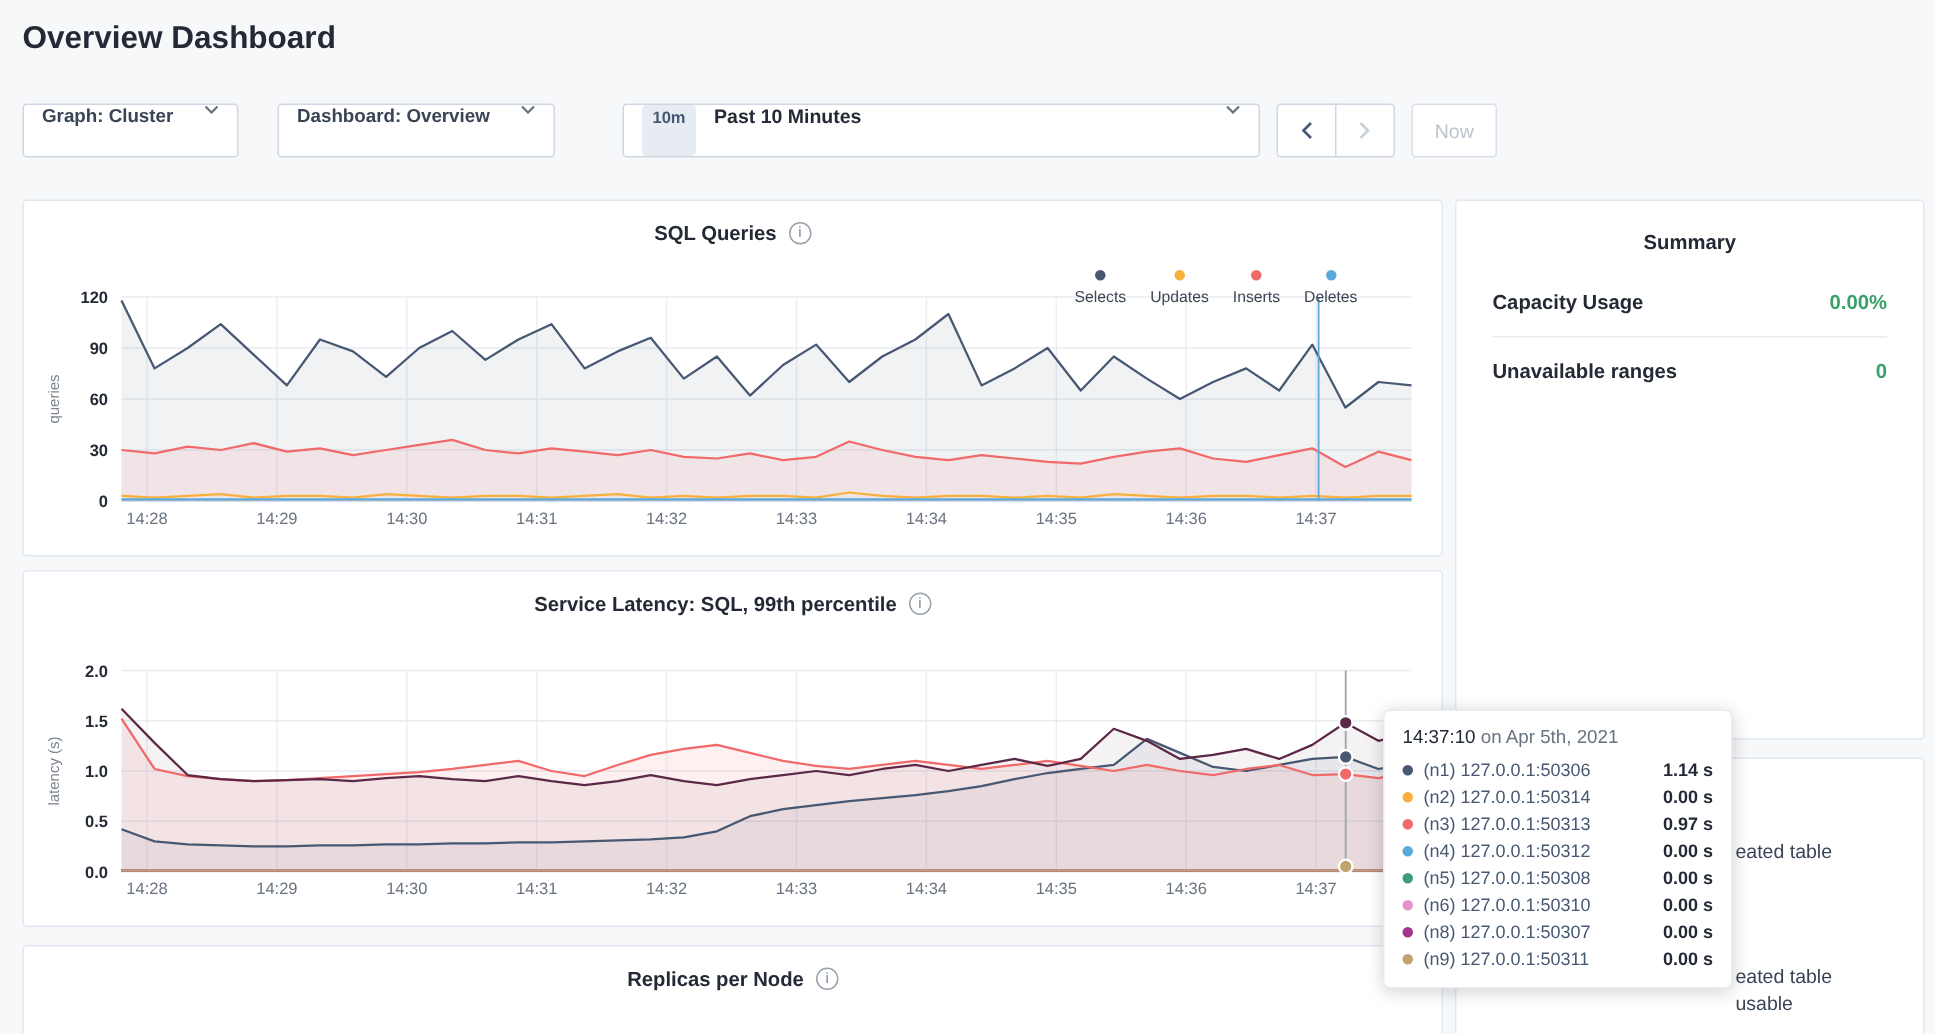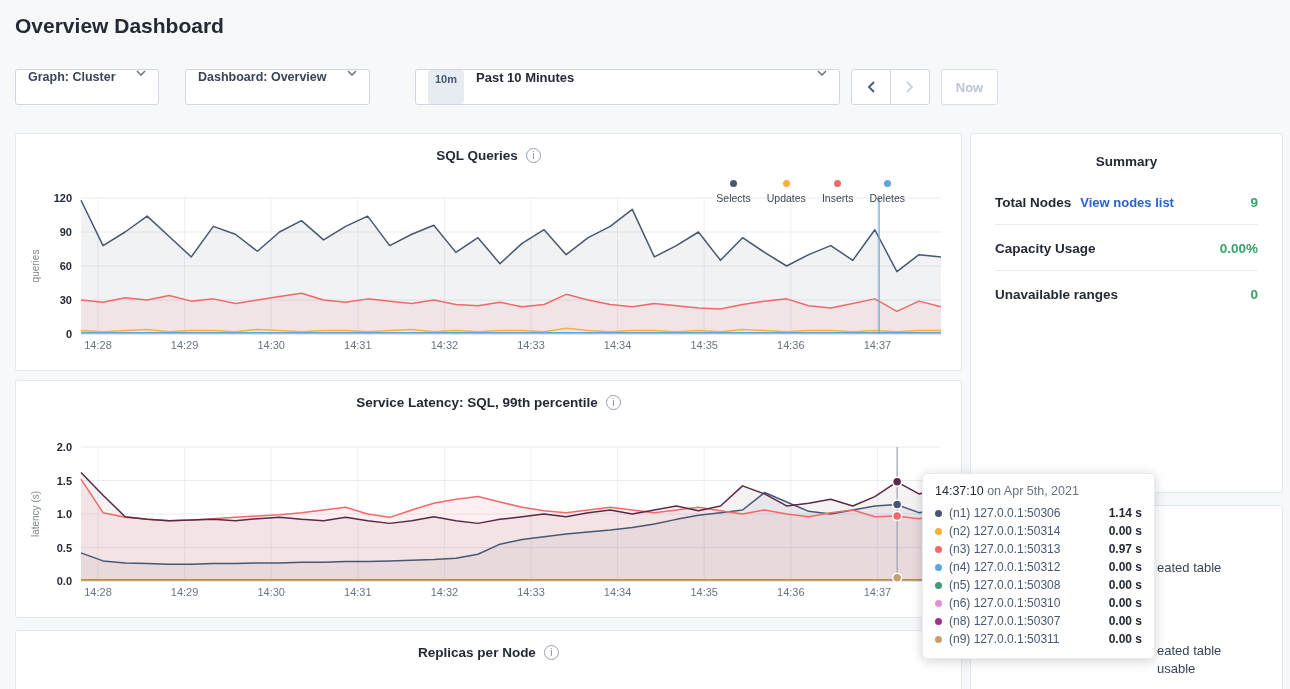--- a/index.html
+++ b/index.html
@@ -10,21 +10,21 @@
 
   .ctrl { position:absolute; top:69px; height:36px; background:#fff; border:1px solid #d0d7e3; border-radius:3px;
           display:flex; padding:0 12px; font-size:12.5px; font-weight:600; color:#394455; cursor:pointer; }
   .chev { margin-left:auto; flex:0 0 auto; }
   .time-badge { background:#e7ecf3; color:#475872; font-size:11px; font-weight:700; padding:3px 7px; border-radius:3px; margin-right:12px; }
   .time-label { font-size:13px; font-weight:700; color:#242a35; }
   .nav-btn { position:absolute; top:69px; width:40px; height:36px; background:#fff; border:1px solid #d0d7e3;
              display:flex; align-items:center; justify-content:center; cursor:pointer; }
   .now-btn { position:absolute; top:69px; left:941px; width:57px; height:36px; background:#fff; border:1px solid #d9dfe9;
              border-radius:3px; display:flex; align-items:center; justify-content:center;
-             font-size:13px; font-weight:700; color:#bcc4d1; cursor:default; }
+             font-size:13px; font-weight:400; color:#bcc4d1; cursor:default; }
 
   .panel { position:absolute; background:#fff; border:1px solid #e2e8f0; border-radius:3px; overflow:hidden; }
 
   .chart-title { position:absolute; top:14px; left:0; right:0; display:flex; justify-content:center; align-items:center; gap:8px;
                  font-size:13.5px; font-weight:700; color:#242a35; }
   .info-icon { display:inline-block; width:15px; height:15px; border:1px solid #98a1ac; border-radius:50%;
                color:#808a95; font-size:10px; font-weight:400; text-align:center; line-height:13px; cursor:pointer; }
   .chart-svg { position:absolute; left:0; top:0; }
 
   .legend { position:absolute; top:46px; right:56px; display:flex; gap:16px; align-items:center; }
@@ -219,26 +219,20 @@
     <span>Replicas per Node</span>
     <span class="info-icon">i</span>
   </div>
 </div>
 
 <div class="panel" style="left:970px;top:133px;width:313px;height:360px">
   <div class="summary-title">Summary</div>
   <div class="summary-rows" id="summary-rows">
       <div class="srow">
         <div class="srow-head">
-          <span><span class="srow-label">Total Nodes</span><a class="srow-link">View nodes list</a></span>
-          <span class="srow-value">9</span>
-        </div>
-      </div>
-      <div class="srow">
-        <div class="srow-head">
           <span><span class="srow-label">Capacity Usage</span></span>
           <span class="srow-value">0.00%</span>
         </div>
       </div>
       <div class="srow">
         <div class="srow-head">
           <span><span class="srow-label">Unavailable ranges</span></span>
           <span class="srow-value">0</span>
         </div>
       </div>

